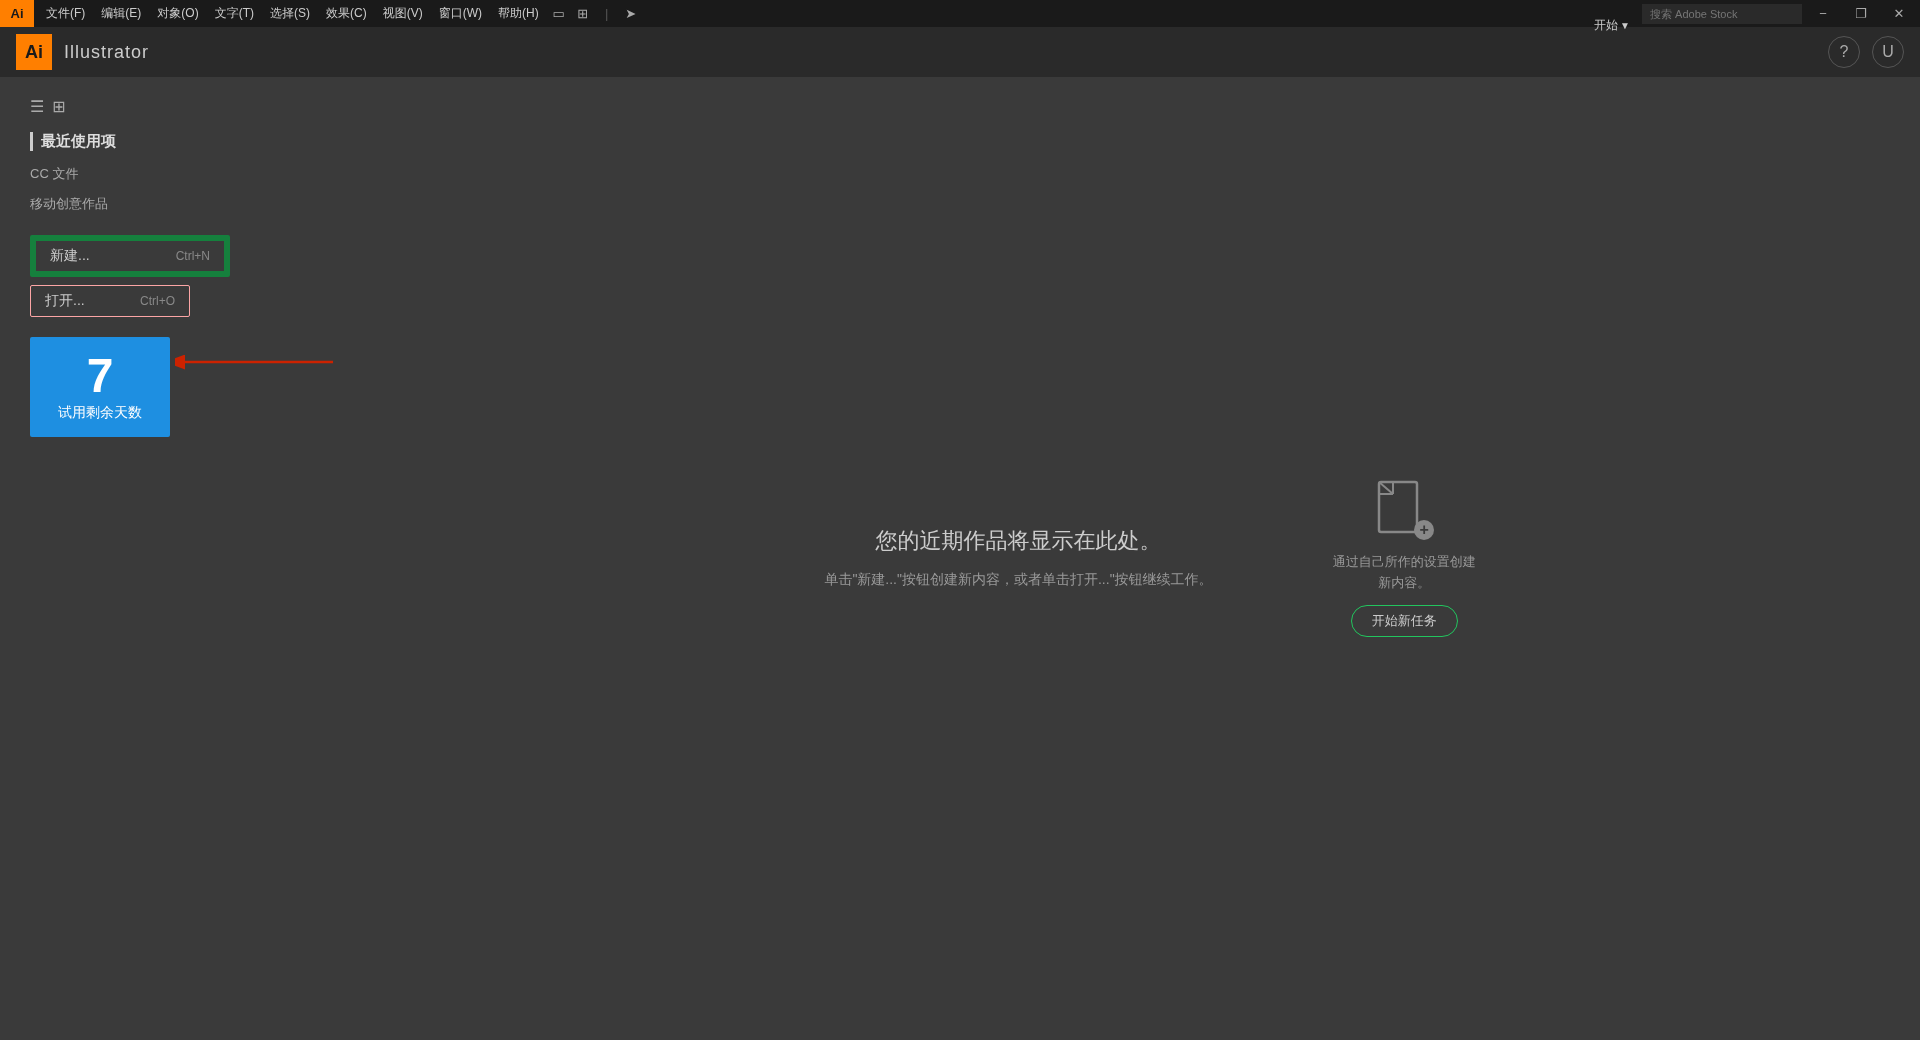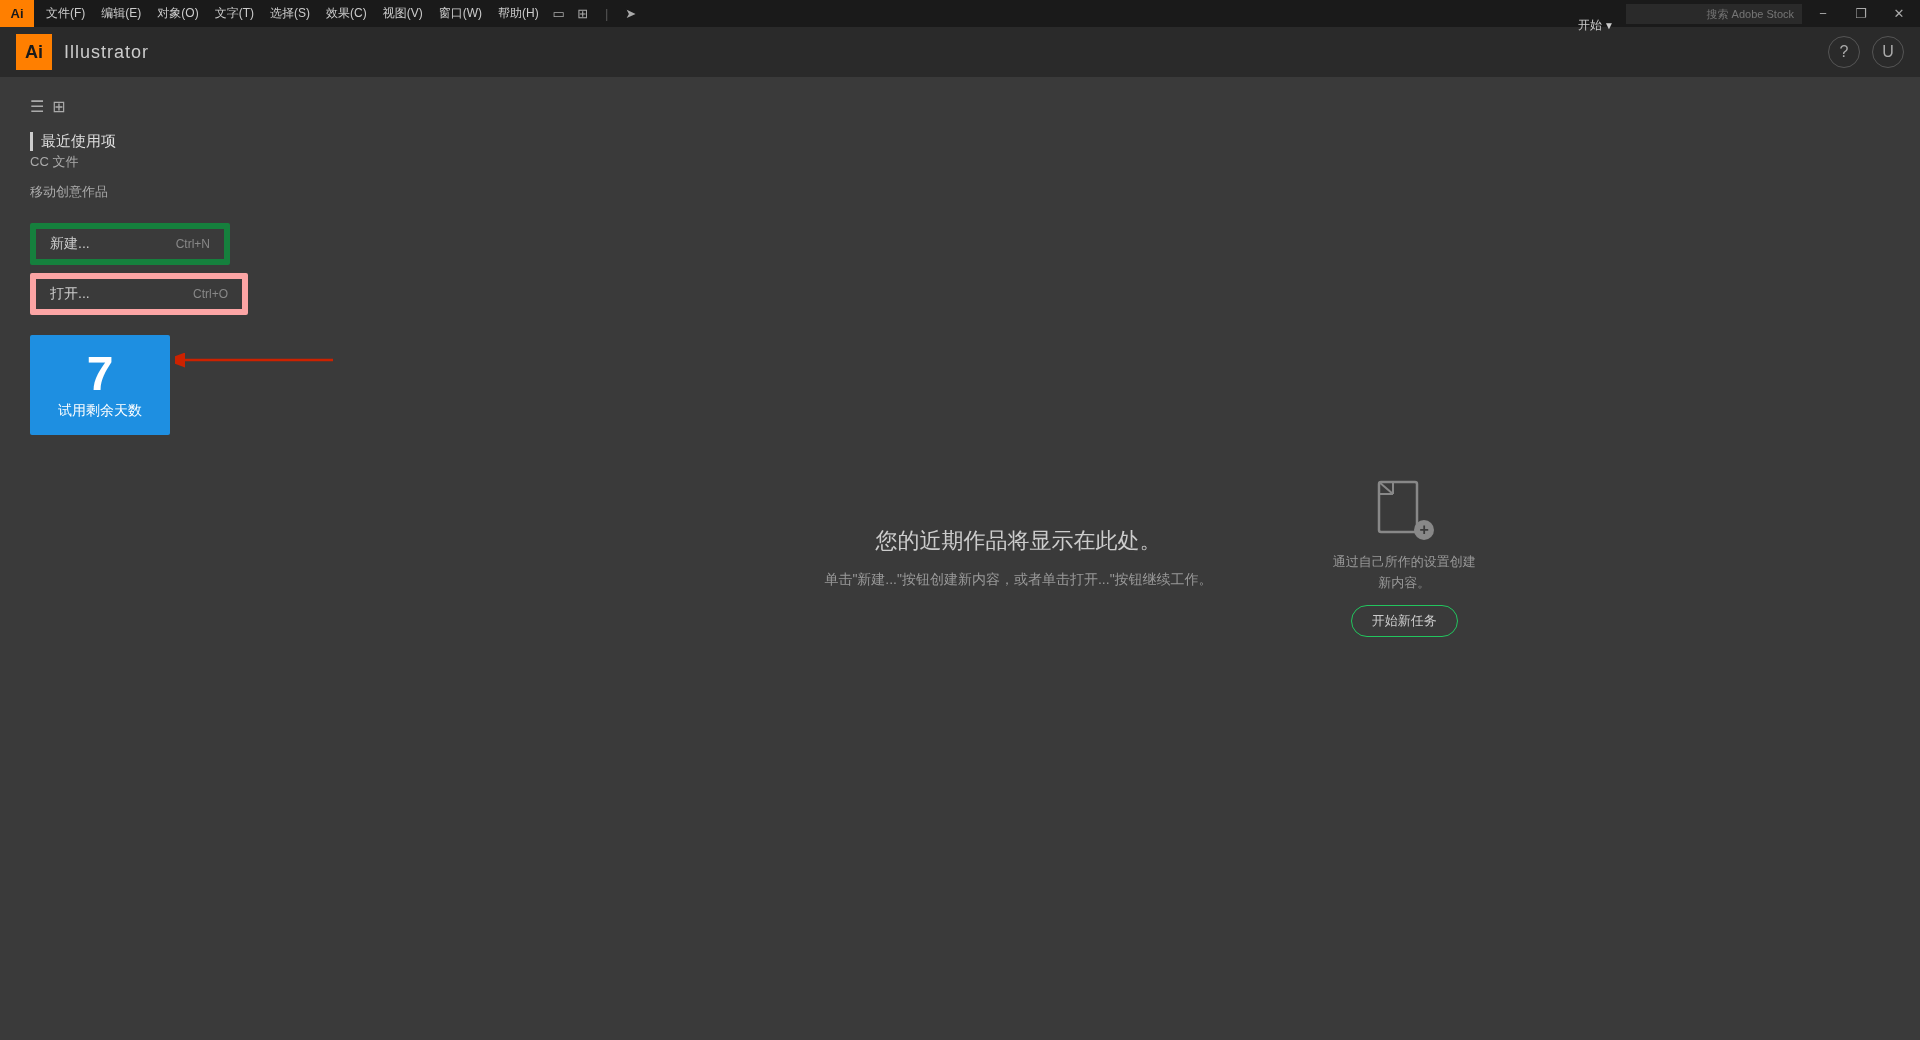--- a/index.html
+++ b/index.html
@@ -87,23 +87,22 @@
       margin-top: 23px;
     }
 
     #search-stock {
       height: 20px;
       background: #2a2a2a;
       border: none;
       color: #aaa;
       font-size: 11px;
       padding: 0 8px;
-      width: 176px;
+      width: 160px;
       outline: none;
-      text-align: right;
     }
 
     .win-btn {
       width: 34px;
       height: 27px;
       display: flex;
       align-items: center;
       justify-content: center;
       color: #aaa;
       font-size: 13px;
@@ -184,21 +183,22 @@
 
     .view-icon {
       color: #aaa;
       font-size: 16px;
       cursor: pointer;
     }
 
     #recent-label {
       font-size: 15px;
       color: #ddd;
-      font-weight: 400;
+      margin-bottom: 12px;
+      font-weight: 700;
       border-left: 3px solid #ccc;
       padding-left: 8px;
     }
 
     .recent-link {
       display: block;
       color: #aaa;
       font-size: 13px;
       margin-bottom: 8px;
       cursor: pointer;
@@ -220,26 +220,26 @@
       margin-top: 20px;
       margin-bottom: 8px;
       border-radius: 2px;
     }
 
     #open-btn {
       display: flex;
       align-items: center;
       justify-content: space-between;
       background: transparent;
-      border: 6px solid #fca5a5;
+      border: 1px solid #fca5a5;
       color: #ccc;
       font-size: 14px;
       padding: 6px 14px;
       cursor: pointer;
-      width: 218px;
+      width: 160px;
       border-radius: 2px;
     }
 
     .btn-shortcut {
       color: #888;
       font-size: 12px;
     }
 
     
     #trial-box {

